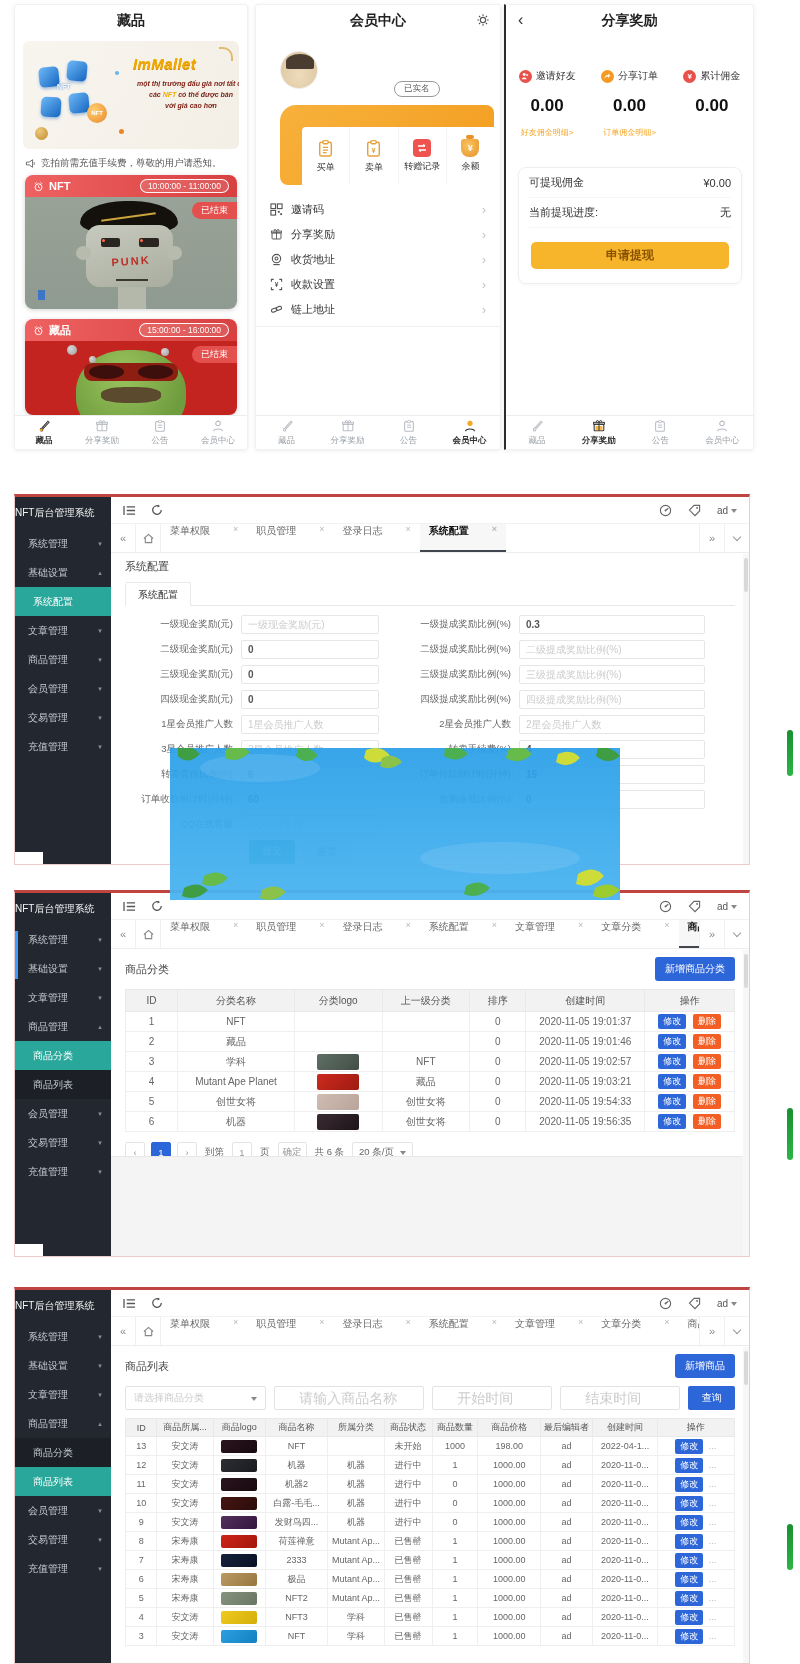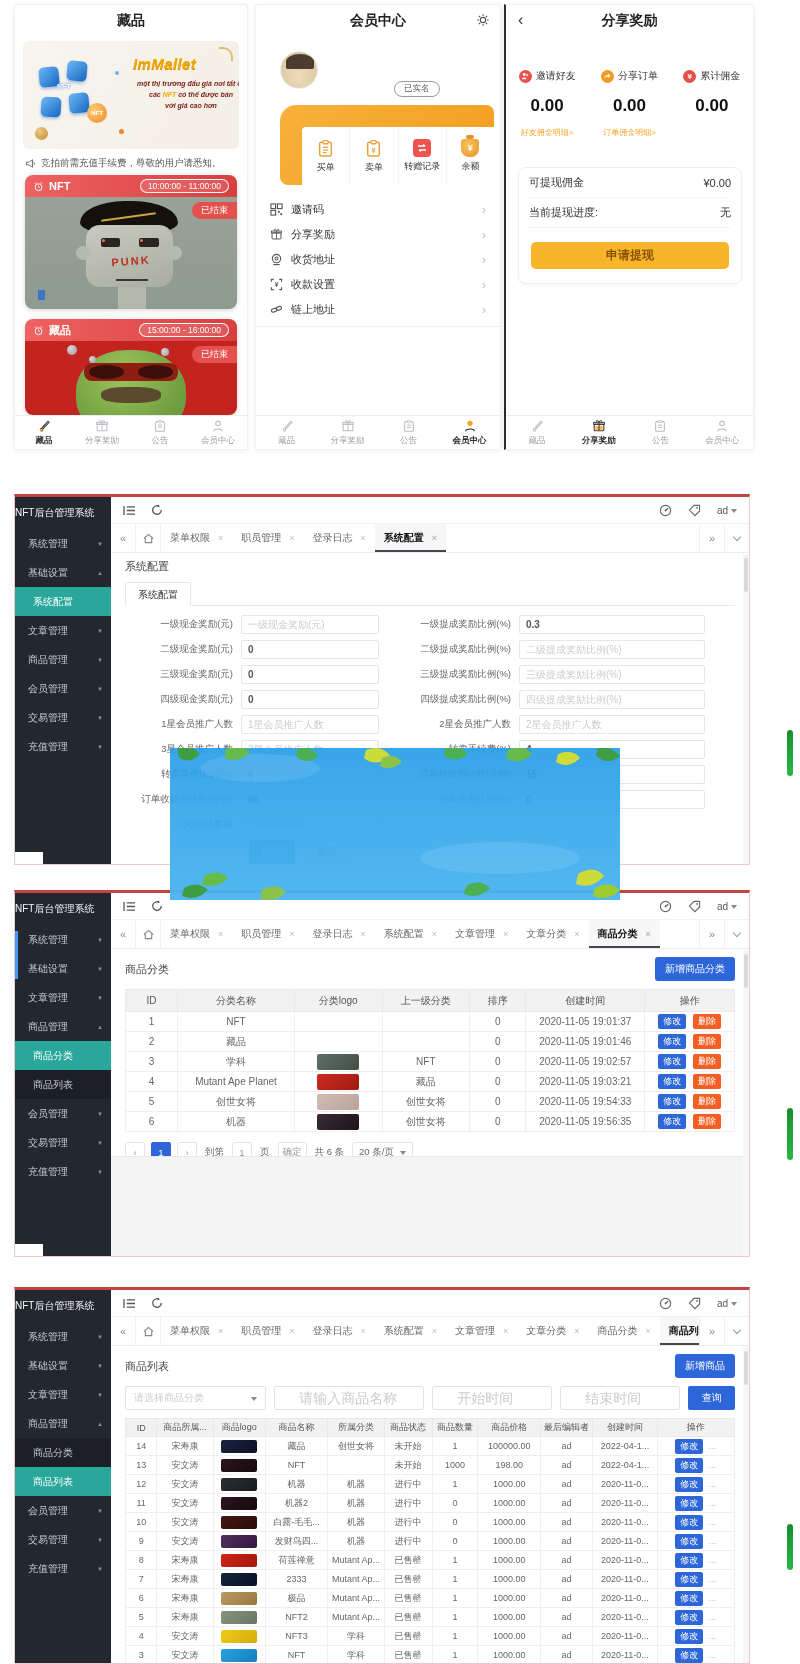--- a/index.html
+++ b/index.html
@@ -107,21 +107,21 @@
 .bluestrip{position:absolute;left:0;top:38px;width:3px;height:48px;background:#3c9cff;}
 .amain{margin-left:96px;position:relative;height:100%;background:#fff;overflow:hidden;}
 .tbar{height:27px;display:flex;align-items:center;gap:15px;padding:0 12px;border-bottom:1px solid #f2f2f2;}
 .tright{margin-left:auto;display:flex;align-items:center;gap:16px;}
 .aduser{font-size:10px;color:#555;display:flex;gap:3px;align-items:center;cursor:pointer;}
 .tinycaret{width:0;height:0;border-left:3.5px solid transparent;border-right:3.5px solid transparent;border-top:4px solid #888;margin-top:1px;}
 .tabsrow{height:29px;display:flex;align-items:stretch;border-bottom:1px solid #ececec;font-size:10px;color:#666;}
 .tctl{width:25px;display:flex;align-items:center;justify-content:center;color:#888;border-right:1px solid #f0f0f0;font-size:11px;flex:none;cursor:pointer;}
 .tctr{border-right:none;border-left:1px solid #f0f0f0;}
 .tabwrap{display:flex;flex:1;overflow:hidden;}
-.wtab{display:flex;align-items:center;gap:8px;padding:0 9px;white-space:nowrap;cursor:pointer;}
+.wtab{display:flex;gap:23px;padding:0 9px;white-space:nowrap;cursor:pointer;}
 .wtab .x{color:#b9b9b9;font-size:9px;}
 .wtab.active{background:#f7f7f7;color:#111;font-weight:bold;box-shadow:inset 0 -2px 0 #41464f;}
 .cvd{width:6px;height:6px;border-right:1.5px solid #999;border-bottom:1.5px solid #999;transform:rotate(45deg);margin-top:-3px;}
 .abody{padding:6px 14px;position:relative;}
 .ptitle2{font-size:11px;color:#444;}
 .innersb{position:absolute;right:0;top:57px;bottom:0;width:6px;background:#f7f7f7;}
 .innersb i{position:absolute;top:4px;left:1px;width:4px;height:34px;background:#d9d9d9;border-radius:2px;}
 
 
 .ltabs{margin-top:8px;border-bottom:1px solid #e8e8e8;height:24px;}
@@ -1128,38 +1128,20 @@
               <th>商品状态</th>
               <th>商品数量</th>
               <th>商品价格</th>
               <th>最后编辑者</th>
               <th>创建时间</th>
               <th>操作</th>
             </tr>
           </thead>
           <tbody>
 
-              <tr>
-                <td>14</td>
-                <td>宋寿康</td>
-                <td>
-                  <div class="lgbox3" style="background: linear-gradient(135deg, rgb(27, 33, 64), rgb(14, 17, 38));"></div>
-                </td>
-                <td>藏品</td>
-                <td>创世女将</td>
-                <td>未开始</td>
-                <td>1</td>
-                <td>100000.00</td>
-                <td>ad</td>
-                <td>2022-04-1...</td>
-                <td>
-                  <span class="bmod">修改</span>
-                  <span class="opsmore">...</span>
-                </td>
-              </tr>
 
               <tr>
                 <td>13</td>
                 <td>安文涛</td>
                 <td>
                   <div class="lgbox3" style="background: linear-gradient(135deg, rgb(42, 21, 30), rgb(23, 9, 15));"></div>
                 </td>
                 <td>NFT</td>
                 <td></td>
                 <td>未开始</td>

